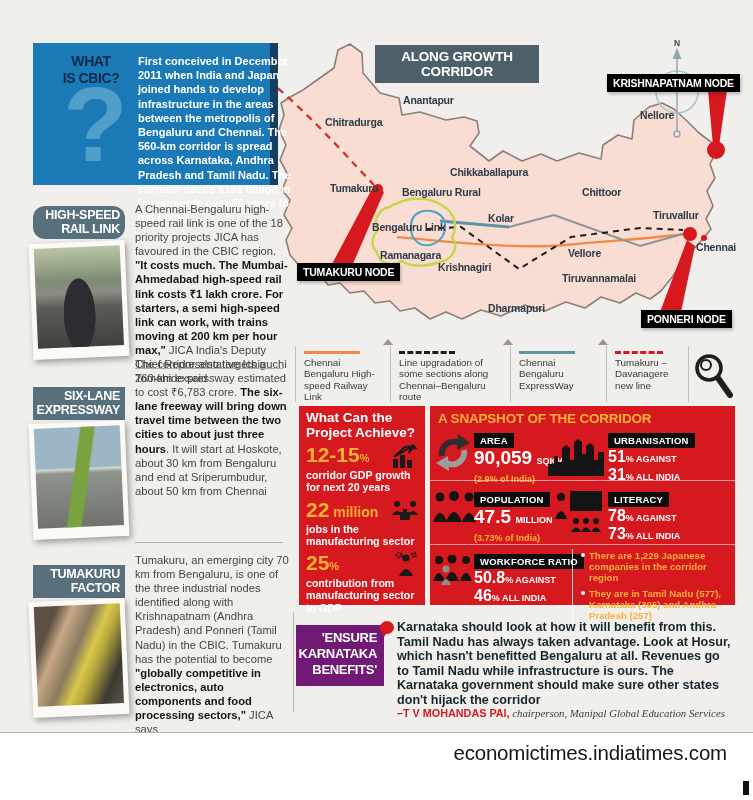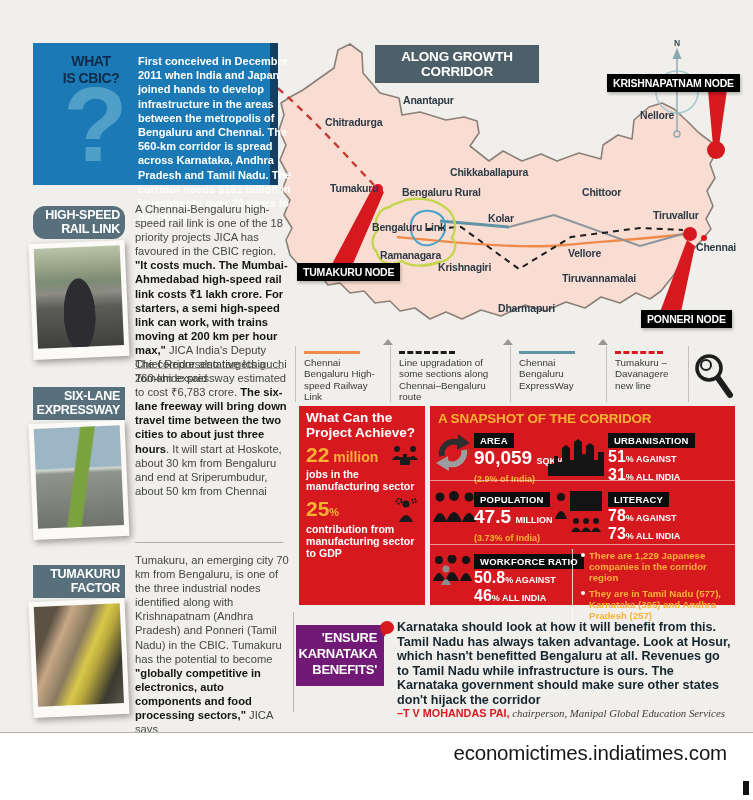--- a/index.html
+++ b/index.html
@@ -140,21 +140,21 @@
   <div class="district" style="left:582px;top:186px;">Chittoor</div>
   <div class="district" style="left:330px;top:182px;">Tumakuru</div>
   <div class="district" style="left:488px;top:212px;">Kolar</div>
   <div class="district" style="left:653px;top:209px;">Tiruvallur</div>
   <div class="district" style="left:372px;top:221px;">Bengaluru Link</div>
   <div class="district" style="left:696px;top:241px;">Chennai</div>
   <div class="district" style="left:380px;top:249px;">Ramanagara</div>
   <div class="district" style="left:438px;top:261px;">Krishnagiri</div>
   <div class="district" style="left:568px;top:247px;">Vellore</div>
   <div class="district" style="left:562px;top:272px;">Tiruvannamalai</div>
-  <div class="district" style="left:482px;top:302px;padding-left:16px;">Dharmapuri</div>
+  <div class="district" style="left:472px;top:302px;padding-left:16px;">Dharmapuri</div>
 
   <div class="node-box" style="left:607px;top:74px;">KRISHNAPATNAM NODE</div>
   <div class="node-box" style="left:297px;top:263px;">TUMAKURU NODE</div>
   <div class="node-box" style="left:641px;top:310px;">PONNERI NODE</div>
 
   <div class="abs cbic-box">
     <div class="abs cbic-shadow"></div>
     <div class="abs cbic-label">
       <span>WHAT</span><br>
       <span>IS CBIC?</span>
@@ -216,20 +216,33 @@
       <svg width="44" height="50" viewBox="0 0 44 50">
         <circle cx="18" cy="18" r="12" fill="none" stroke="#1d1d1d" stroke-width="3.6"></circle>
         <circle cx="15" cy="15" r="5" fill="none" stroke="#1d1d1d" stroke-width="2"></circle>
         <line x1="27" y1="28" x2="39" y2="45" stroke="#1d1d1d" stroke-width="6" stroke-linecap="round"></line>
       </svg>
     </div>
   </div>
 
   <div class="abs achieve">
     <h3>What Can the Project Achieve?</h3>
+    <div class="stat">
+      <span class="stat-val">12-15</span><span class="stat-val stat-unit">%</span>
+      <span class="stat-icon">
+        <svg width="27" height="24" viewBox="0 0 27 24" fill="#1a1a1a">
+          <rect x="2" y="15" width="5" height="9"></rect>
+            <rect x="9" y="11" width="5" height="13"></rect>
+            <rect x="16" y="16" width="5" height="8"></rect>
+          <path d="M3,13 L20,3 L18,9 L22,2 L14,3 Z" stroke="#1a1a1a" stroke-width="2" fill="none"></path>
+          <polygon points="22,0 27,5 18,6"></polygon>
+        </svg>
+      </span>
+      <div class="stat-desc">corridor GDP growth for next 20 years</div>
+    </div>
     <div class="stat">
       <span class="stat-val">22</span><span class="stat-val stat-unit" style="font-size:14px;"> million</span>
       <span class="stat-icon">
         <svg width="26" height="24" viewBox="0 0 26 24" fill="#1a1a1a">
           <circle cx="5" cy="5" r="3"></circle>
             <circle cx="21" cy="5" r="3"></circle>
           <path d="M0,16 Q5,8 10,16 Z"></path>
             <path d="M16,16 Q21,8 26,16 Z"></path>
           <rect x="8" y="13" width="10" height="8" rx="1"></rect>
             <rect x="11" y="10" width="4" height="3"></rect>

